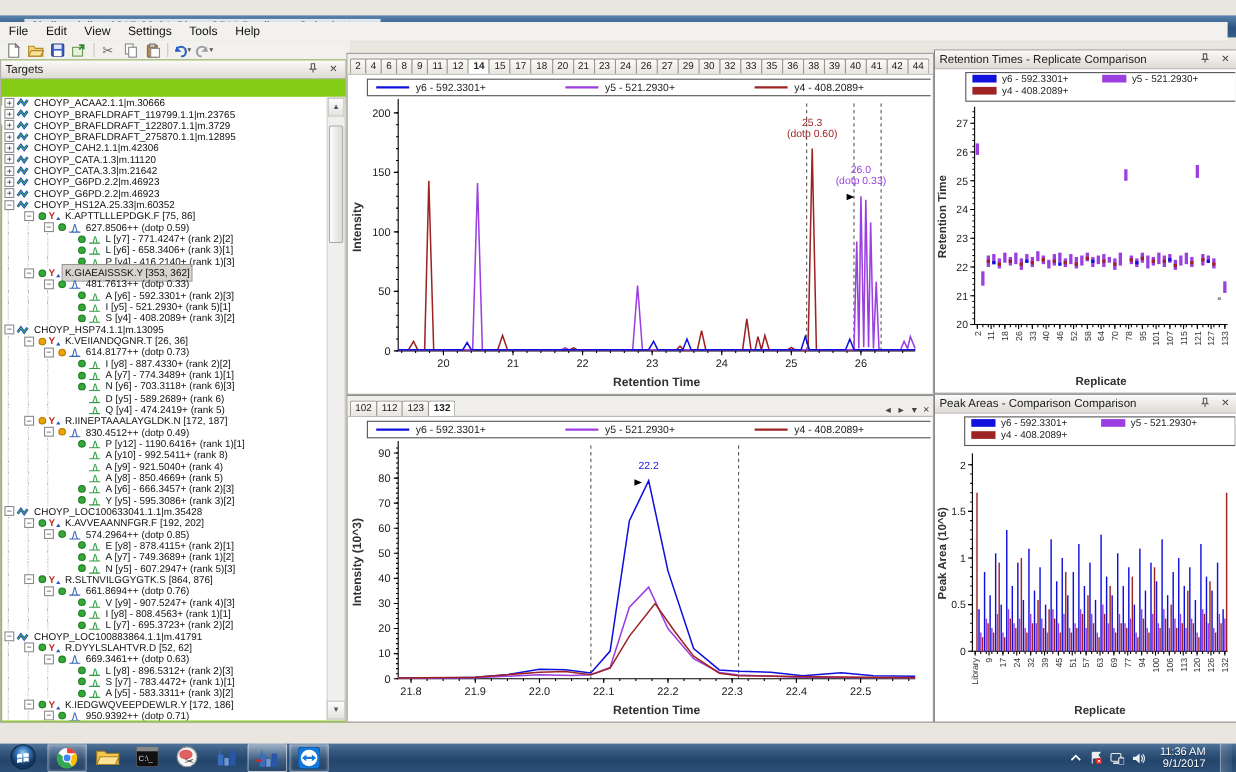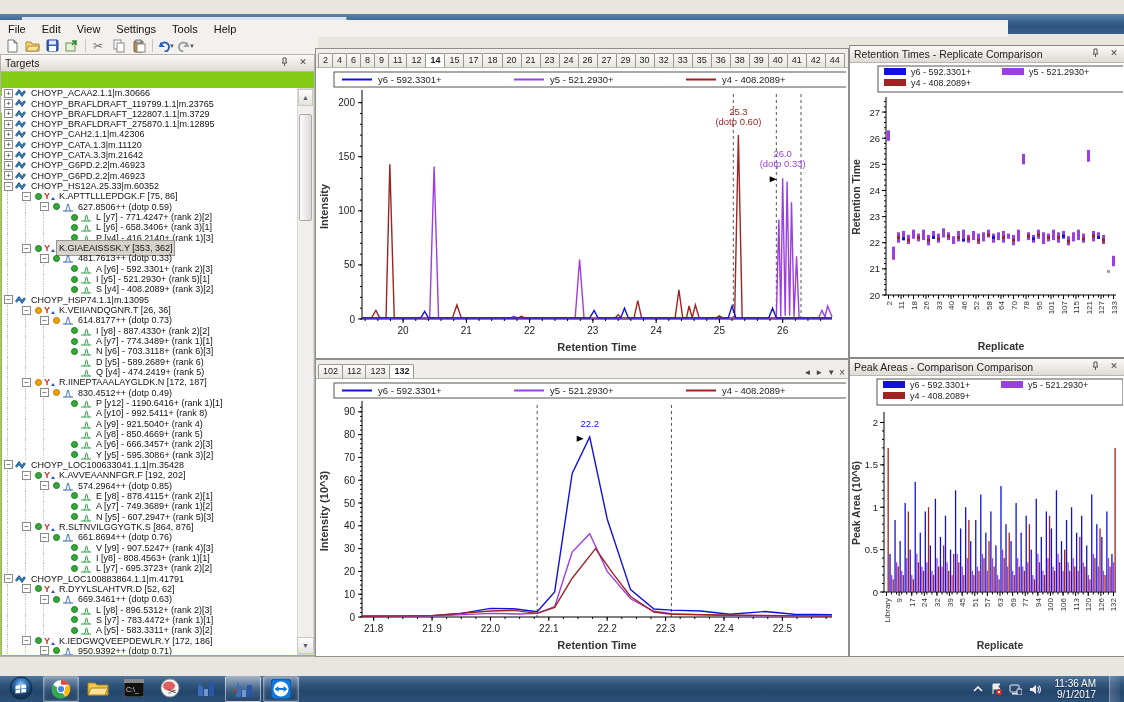--- a/index.html
+++ b/index.html
@@ -6,21 +6,21 @@
   #screen{position:relative;width:1124px;height:702px;overflow:hidden;
     font-family:"Liberation Sans","DejaVu Sans",sans-serif;background:#e9e6e0;font-size:11px;color:#111;}
   
   #titlebar{position:absolute;left:0;top:14px;width:1124px;height:20px;
     background:linear-gradient(#5b85ad 0%,#39618c 40%,#2d5180 60%,#356088 100%);
     display:flex;align-items:center;color:#fff;}
   #titlebar .app-ico{width:14px;height:14px;margin:0 4px 0 4px;}
   #titlebar .ttl{font-size:11px;color:#0b1b2b;background:linear-gradient(#dfe8f2,#b9c9da);
     padding:1px 26px 2px 6px;border-radius:0 0 6px 0;border-right:1px solid #7d97b0;white-space:nowrap;}
   
-  #menubar{position:absolute;left:0;top:20px;width:1008px;height:17px;background:#f3f1ee;border-bottom:1px solid #e2dfda;display:flex;align-items:center;}
+  #menubar{position:absolute;left:0;top:20px;width:1116px;height:17px;background:#f3f1ee;border-bottom:1px solid #e2dfda;display:flex;align-items:center;}
   .menu-item{padding:1px 8px;cursor:default;}
   #toolbar{position:absolute;left:0;top:37px;width:316px;height:17px;background:#f3f1ee;display:flex;align-items:center;padding-left:2px;}
   .tb-btn{width:18px;height:15px;display:flex;align-items:center;justify-content:center;margin:0 1px;}
   .tb-sep{width:1px;height:13px;background:#c9c5be;margin:0 3px;}
   .tb-drop{font-size:6px;color:#555;margin-left:-1px;}
   
   .panel{position:absolute;background:#fff;border:1px solid #898989;}
   .panel-hd{height:16px;background:linear-gradient(#fbfaf9,#dedbd5);border-bottom:1px solid #b9b6b0;
     display:flex;align-items:center;font-size:10.5px;color:#222;padding:0 4px;}
   .panel-hd .sp{flex:1;}

